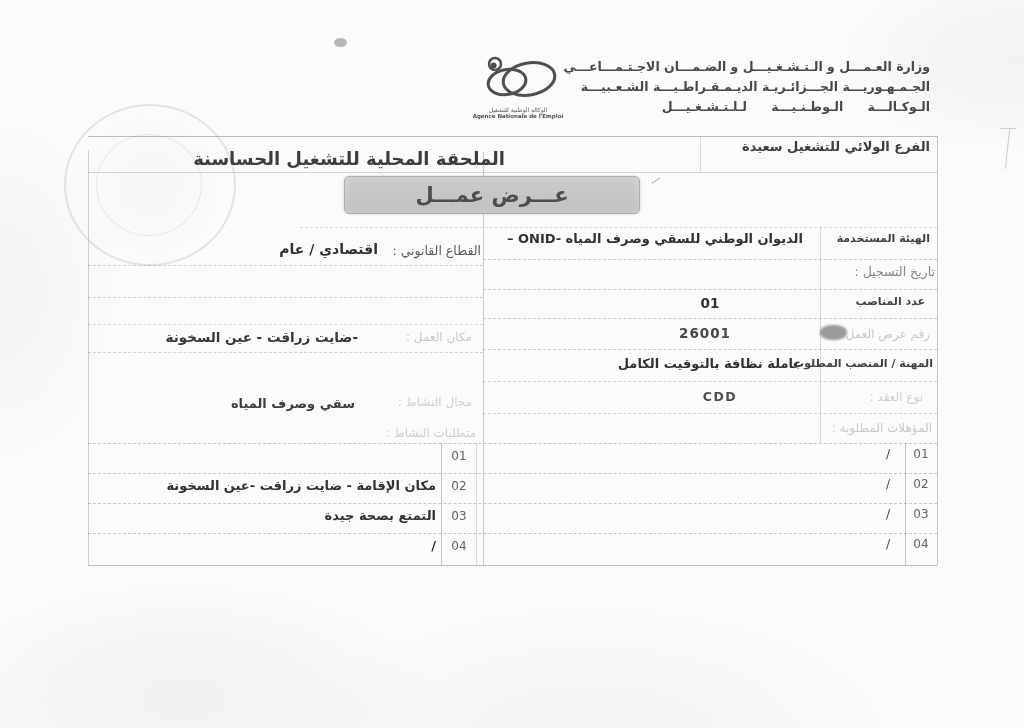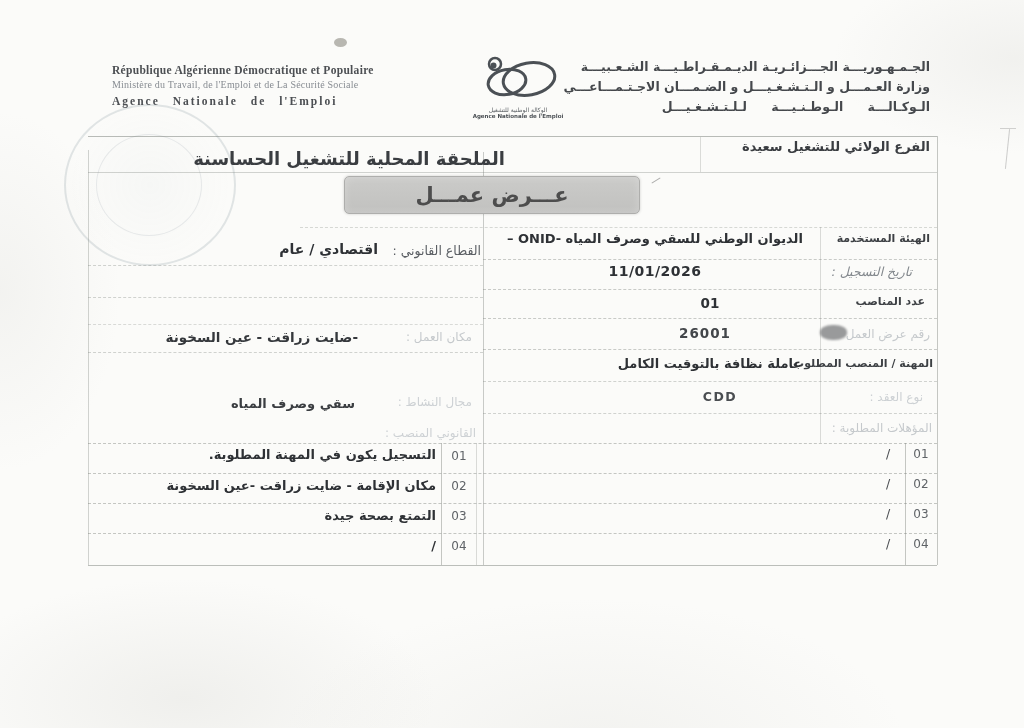--- a/index.html
+++ b/index.html
@@ -66,64 +66,58 @@
   .val  { font-weight:bold; color:#2e3135; font-size:13px; }
   .cval { text-align:center; white-space:nowrap; }
   .num  { font-size:12px; color:#5f6367; text-align:center; }
   .slash{ font-size:12.5px; color:#4a4d51; text-align:center; }
 </style>
 </head>
 <body>
 
 <div class="paper">
 
-  <div class="abs fr-h">
-    <div class="f1">République Algérienne Démocratique et Populaire</div>
-    <div class="f2">Ministère du Travail, de l'Emploi et de La Sécurité Sociale</div>
-    <div class="f3">Agence Nationale de l'Emploi</div>
-  </div>
 
   <div class="abs logo">
     <svg width="100" height="46" viewBox="0 0 100 46">
       <g fill="none" stroke="#4b5055" stroke-width="3">
         <ellipse cx="61" cy="24" rx="26" ry="16" transform="rotate(-10 61 24)"></ellipse>
         <ellipse cx="39" cy="27" rx="19" ry="12.5" transform="rotate(-10 39 27)"></ellipse>
       </g>
       <circle cx="27" cy="9" r="6" fill="none" stroke="#4b5055" stroke-width="2.5"></circle>
       <circle cx="25.5" cy="10.5" r="3" fill="#4b5055"></circle>
     </svg>
     <div class="cap-ar ar">الوكالة الوطنية للتشغيل</div>
     <div class="cap-fr">Agence Nationale de l'Emploi</div>
   </div>
 
   <div class="abs ar-h ar">
+    <div>وزارة العـمـــل و الـتـشـغـيـــل و الضـمـــان الاجـتـمـــاعـــي</div>
     <div>الجـمـهـوريـــة الجـــزائـريـة الديـمـقـراطـيـــة الشـعـبيـــة</div>
-    <div>وزارة العـمـــل و الـتـشـغـيـــل و الضـمـــان الاجـتـمـــاعـــي</div>
     <div class="a3">الـوكـالـــة الـوطـنـيـــة لـلـتـشـغـيـــل</div>
   </div>
 
   <div class="abs stamp-o"></div>
   <div class="abs stamp-i"></div>
   <div class="abs smudge"></div>
   <div class="abs pen-mark"></div>
   <div class="abs corner-v"></div>
   <div class="abs corner-h"></div>
 
   <div class="abs bureau-r ar">الفرع الولائي للتشغيل سعيدة</div>
   <div class="abs bureau-l ar">الملحقة المحلية للتشغيل الحساسنة</div>
 
   <div class="abs title-box ar">
     <span>عـــرض عمـــل</span>
   </div>
 
   <div class="abs lbl-dark ar" style="right:94px; top:232px;">الهيئة المستخدمة</div>
   <div class="abs val cval ar" style="left:485px; width:340px; top:231px;">الديوان الوطني للسقي وصرف المياه -ONID –</div>
 
-  <div class="abs lbl-med ar" style="right:112px; top:264px;font-style:italic;">تاريخ التسجيل :</div>
-  <div class="abs val cval" style="left:530px; width:250px; top:263px; font-size:14px; letter-spacing:.5px;">11/01/2026</div>
+  <div class="abs lbl-med ar" style="right:89px; top:264px;">تاريخ التسجيل :</div>
 
   <div class="abs lbl-dark ar" style="right:99px; top:295px;">عدد المناصب</div>
   <div class="abs val cval" style="left:610px; width:200px; top:295px; font-size:13.5px;">01</div>
 
   <div class="abs lbl-faint ar" style="right:94px; top:327px;">رقم عرض العمل</div>
   <div class="abs offer-smudge"></div>
   <div class="abs val cval" style="left:605px; width:200px; top:325px; font-size:13.5px; letter-spacing:1px; color:#43464a;">26001</div>
 
   <div class="abs lbl-dark ar" style="right:91px; top:357px;">المهنة / المنصب المطلوب</div>
   <div class="abs val cval ar" style="left:560px; width:300px; top:356px;">عاملة نظافة بالتوقيت الكامل</div>
@@ -135,33 +129,32 @@
 
   <div class="abs ar" style="right:543px; top:243px; font-size:12.5px; color:#5a5e63;">القطاع القانوني :</div>
   <div class="abs val ar" style="right:646px; top:241px; font-size:14px;">اقتصادي / عام</div>
 
   <div class="abs lbl-faint ar" style="right:552px; top:330px;">مكان العمل :</div>
   <div class="abs val ar" style="right:666px; top:329px; font-size:13.5px; color:#35383c;">-ضايت زراقت - عين السخونة</div>
 
   <div class="abs lbl-xfaint ar" style="right:552px; top:395px;">مجال النشاط :</div>
   <div class="abs val ar" style="right:669px; top:396px; color:#3b3e42;">سقي وصرف المياه</div>
 
-  <div class="abs lbl-xfaint ar" style="right:548px; top:426px;">القانوني المنصب :</div>
+  <div class="abs lbl-xfaint ar" style="right:548px; top:426px;">متطلبات النشاط :</div>
 
   <div class="abs num" style="left:905px; width:32px; top:447px;">01</div>
   <div class="abs slash" style="left:876px; width:24px; top:446px;">/</div>
   <div class="abs num" style="left:905px; width:32px; top:477px;">02</div>
   <div class="abs slash" style="left:876px; width:24px; top:476px;">/</div>
   <div class="abs num" style="left:905px; width:32px; top:507px;">03</div>
   <div class="abs slash" style="left:876px; width:24px; top:506px;">/</div>
   <div class="abs num" style="left:905px; width:32px; top:537px;">04</div>
   <div class="abs slash" style="left:876px; width:24px; top:536px;">/</div>
 
   <div class="abs num" style="left:442px; width:34px; top:449px;">01</div>
-  <div class="abs val ar" style="right:588px; top:447px;">التسجيل يكون في المهنة المطلوبة.</div>
   <div class="abs num" style="left:442px; width:34px; top:479px;">02</div>
   <div class="abs val ar" style="right:588px; top:478px;">مكان الإقامة - ضايت زراقت -عين السخونة</div>
   <div class="abs num" style="left:442px; width:34px; top:509px;">03</div>
   <div class="abs val ar" style="right:588px; top:508px;">التمتع بصحة جيدة</div>
   <div class="abs num" style="left:442px; width:34px; top:539px;">04</div>
   <div class="abs val ar" style="right:588px; top:538px;">/</div>
 
 <div class="gl" style="left: 88px; top: 136px; width: 849px; height: 0px; border-top: 1px solid rgba(118, 124, 118, 0.5);"></div>
     <div class="gl" style="left: 88px; top: 172px; width: 849px; height: 0px; border-top: 1px solid rgba(118, 124, 118, 0.32);"></div>
     <div class="gl" style="left: 300px; top: 227px; width: 637px; height: 0px; border-top: 1px dashed rgba(118, 124, 118, 0.28);"></div>

